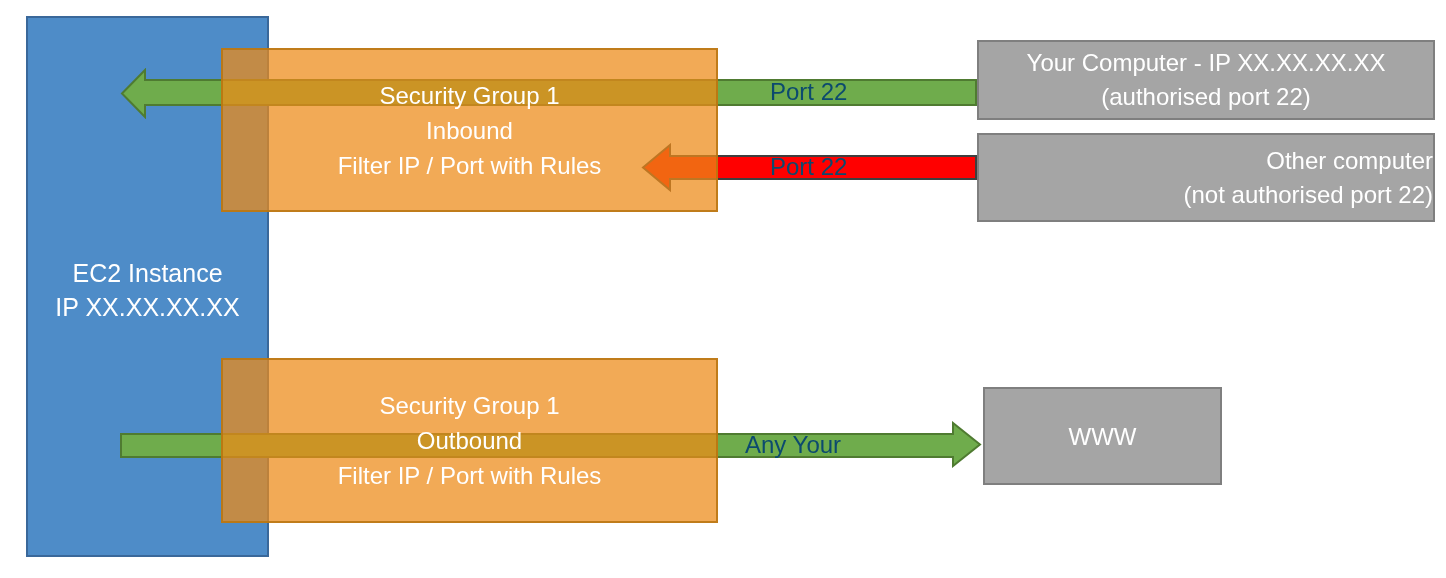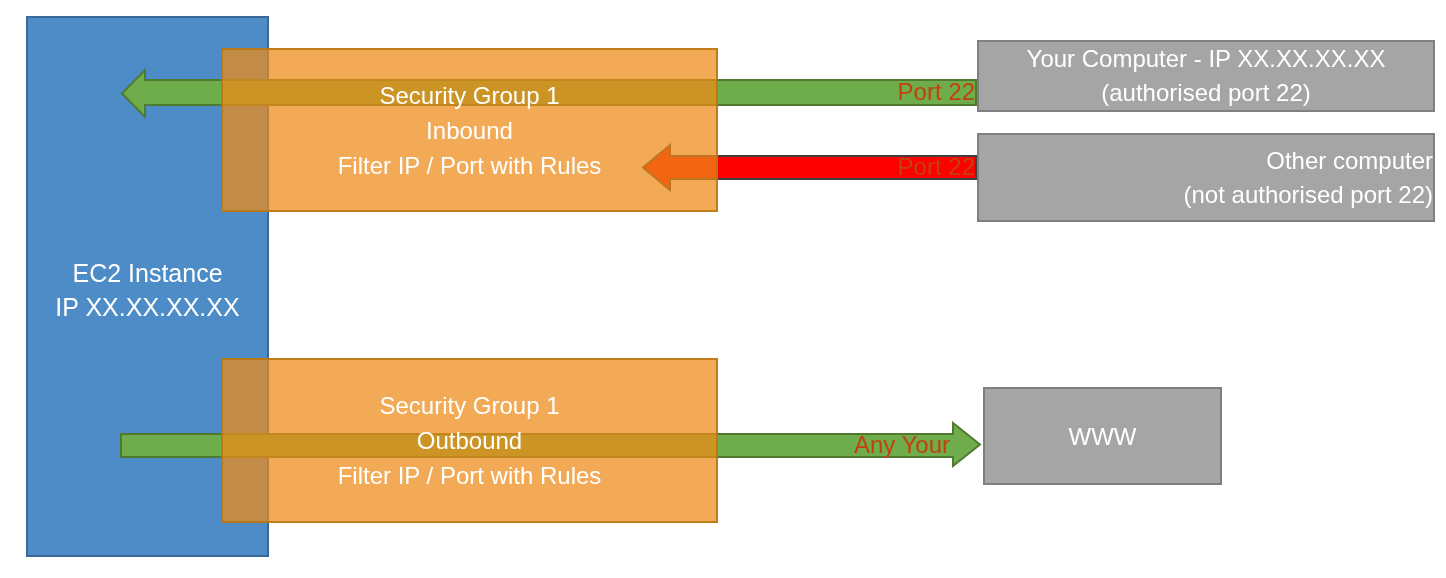--- a/index.html
+++ b/index.html
@@ -15,31 +15,31 @@
            justify-content:flex-start;}
   .ec2-text{position:absolute;top:238px;left:0;width:100%;font-size:25px;line-height:34px;}
   
   .sg-box{width:497px;height:165px;z-index:3;font-size:24px;line-height:35px;
           border:2px solid rgba(183,116,15,0.85);}
   .sg-inbound{left:221px;top:48px;height:164px;}
   .sg-outbound{left:221px;top:358px;}
   
   .ep-box{background:var(--ep-fill);border:2px solid var(--ep-border);z-index:4;
           font-size:24px;line-height:34px;}
-  .ep-your{left:977px;top:40px;width:458px;height:72px;}
+  .ep-your{left:977px;top:40px;width:458px;height:80px;}
   .ep-other{left:977px;top:133px;width:458px;height:89px;align-items:flex-end;}
   .ep-www{left:983px;top:387px;width:239px;height:98px;line-height:35px;}
   
   .arrow{position:absolute;z-index:2;display:block;}
   .arrow-inbound-allowed{left:120px;top:68px;}
   .arrow-inbound-denied{left:641px;top:143px;}
   .arrow-outbound{left:120px;top:421px;}
   
   .flow-label{position:absolute;z-index:4;font-size:24px;line-height:26px;
-              text-align:right;width:205px;color:#c2410c;}
+              width:205px;color:#0c4a6e;}
   .lbl-in-allowed{left:770px;top:79px;}
   .lbl-in-denied{left:770px;top:154px;}
   .lbl-out{left:745px;top:432px;}
 </style>
 </head>
 <body>
 
 <div class="canvas" style="--ec2-fill: #4E8CC8; --ec2-border: #3A689A; --green-fill: #6FAC4C; --green-border: #4F7B31; --red-fill: #FF0000; --red-border: #3F3F3F; --ep-fill: #A5A5A5; --ep-border: #7F7F7F;">
 
   <div class="node ec2-box">

